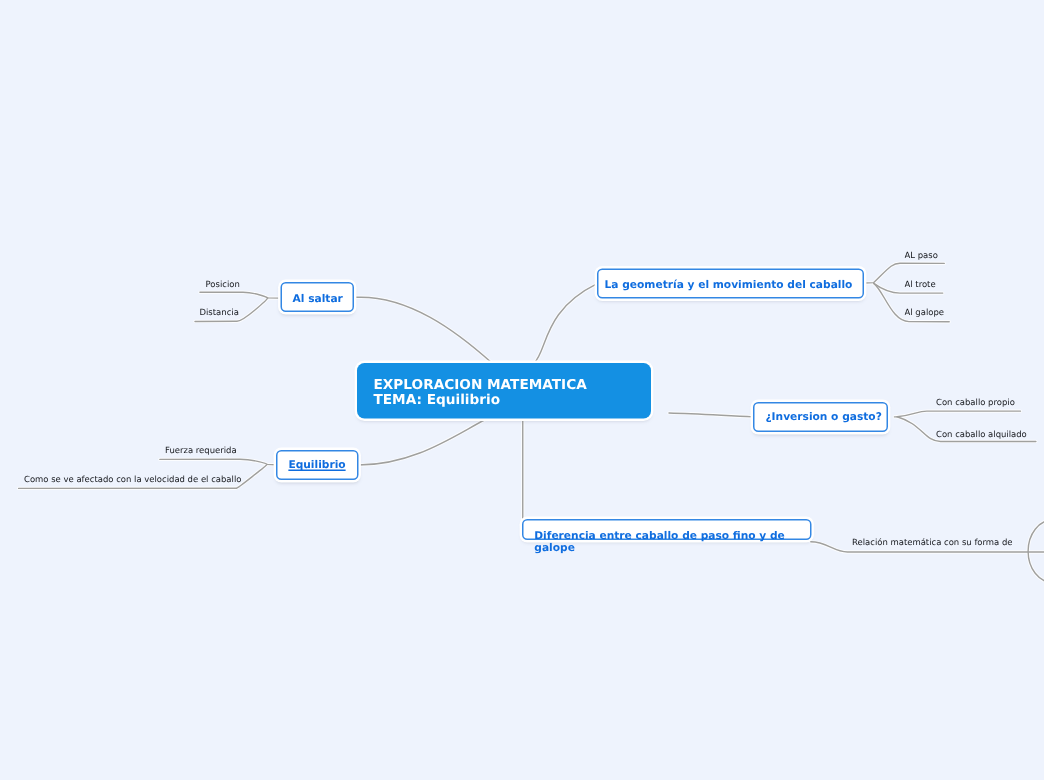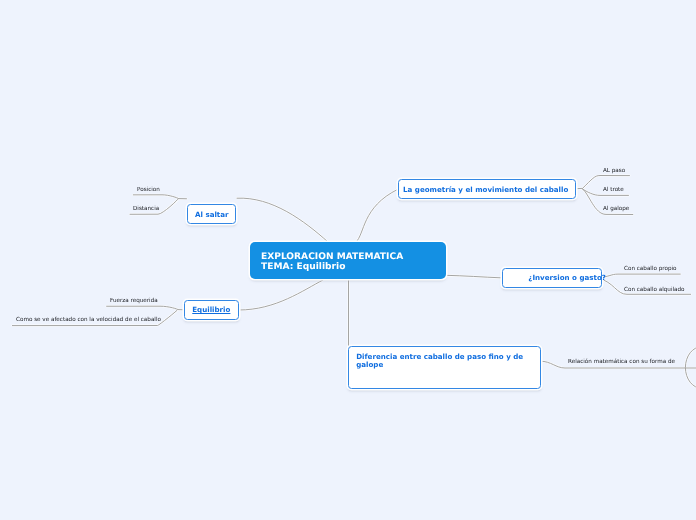--- a/index.html
+++ b/index.html
@@ -46,36 +46,36 @@
           <path id="lk-saltar-distancia" d="M178.5,198.6 C178.27,199.44 162.82,214.2 158,214.2 L130,214.3"></path>
           <path id="lk-equilibrio-fuerza" d="M184,309.8 L178,309.6 C177.85,309.23 169.41,306.2 160,306.2 L106.6,306.25"></path>
           <path id="lk-equilibrio-velocidad" d="M178,309.6 C177.85,310.05 158.77,325.5 157.5,325.5 L12.4,325.6"></path>
           <ellipse cx="701.6" cy="367.5" rx="16.2" ry="20.8"></ellipse>
         </g>
       </defs>
     <use href="#allpaths" fill="none" stroke="#ffffff" stroke-width="2.2" stroke-opacity="0.8" stroke-linecap="round"></use>
     <use href="#allpaths" fill="none" stroke="#a0a09e" stroke-width="0.95" stroke-linecap="round"></use>
   </svg>
 
-  <div class="node central" style="left: 250px; top: 242px; width: 196px; height: 37px;">
+  <div class="node central" style="left: 238px; top: 242px; width: 196px; height: 37px;">
     <div>EXPLORACION MATEMATICA</div>
     <div>TEMA: Equilibrio</div>
   </div>
 
   <div id="branch-layer">
       <div class="node branch" style="left: 397.6px; top: 179px; width: 178.7px; height: 20.1px; padding: 0px 7px; justify-content: flex-end;">
         <span>La geometría y el movimiento del caballo</span>
       </div>
-      <div class="node branch" style="left: 502.3px; top: 267.7px; width: 100px; height: 20.1px; padding: 0px 25px; text-align: right;">
+      <div class="node branch" style="left: 502.3px; top: 267.7px; width: 90px; height: 20.1px; padding: 0px 7px; text-align: right;">
         <span>¿Inversion o gasto?</span>
       </div>
-      <div class="node branch wrap" style="left: 348.2px; top: 346.4px; width: 193.3px; height: 43px; padding: 5.6px 8px 0px 7px;">
+      <div class="node branch wrap" style="left: 348.2px; top: 346.4px; width: 193.3px; height: 14px; padding: 5.6px 8px 0px 7px;">
         <span>Diferencia entre caballo de paso fino y de galope</span>
       </div>
-      <div class="node branch" style="left: 187.4px; top: 188.2px; width: 48.8px; height: 20px; padding: 0px 7px; justify-content: center; margin-top: 16px;">
+      <div class="node branch" style="left: 187.4px; top: 188.2px; width: 48.8px; height: 20px; padding: 0px 7px; justify-content: center;">
         <span>Al saltar</span>
       </div>
       <div class="node branch" style="left: 183.9px; top: 299.7px; width: 54.9px; height: 20.2px; padding: 0px 7px; justify-content: center; text-decoration: underline;">
         <span>Equilibrio</span>
       </div>
     </div>
   <div id="leaf-layer">
       <div class="leaf" style="left: 603px; top: 167.5px;">AL paso</div>
       <div class="leaf" style="left: 603px; top: 186.5px;">Al trote</div>
       <div class="leaf" style="left: 603px; top: 205.5px;">Al galope</div>

